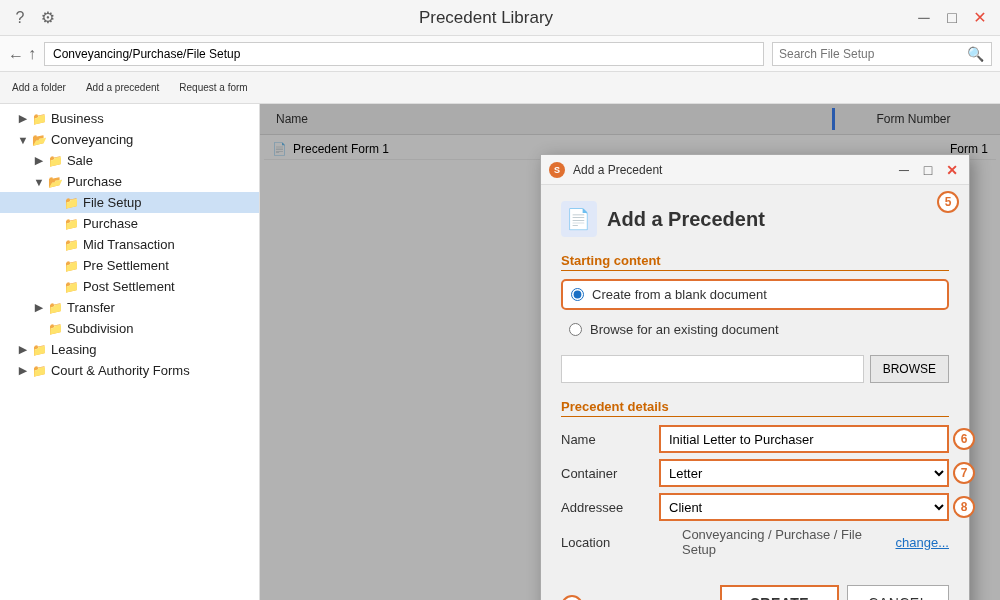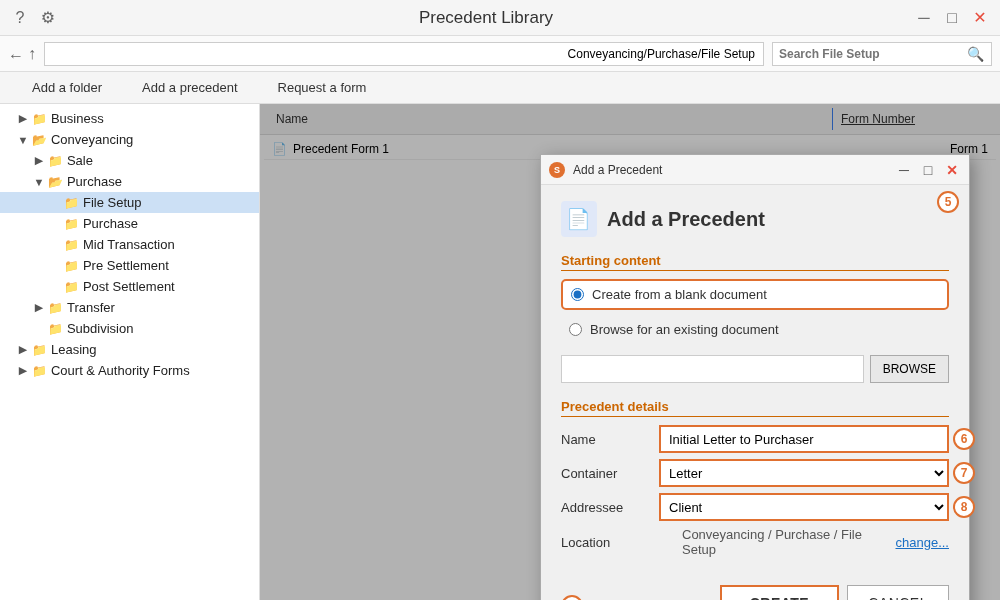--- a/index.html
+++ b/index.html
@@ -63,59 +63,56 @@
       font-size: 16px;
       cursor: pointer;
     }
     .address-input {
       flex: 1;
       height: 24px;
       border: 1px solid #ccc;
       padding: 0 8px;
       font-size: 12px;
       background: white;
-      text-align: right;
     }
     .search-box {
       display: flex;
       align-items: center;
       border: 1px solid #ccc;
       background: white;
       height: 24px;
       padding: 0 6px;
       width: 220px;
     }
     .search-box input {
       border: none;
       outline: none;
       font-size: 12px;
       width: 190px;
       background: transparent;
-      font-weight: bold;
     }
     .search-icon { color: #888; font-size: 14px; }
 
     
     .toolbar {
       background: #f5f5f5;
       border-bottom: 1px solid #ddd;
       height: 32px;
       display: flex;
       align-items: center;
       padding: 0 10px;
       gap: 16px;
     }
     .toolbar-btn {
-      font-size: 13px;
+      font-size: 10px;
       color: #333;
       cursor: pointer;
       background: none;
       border: none;
       padding: 4px 2px;
-      margin-left: 20px;
     }
 
     
     .main-area {
       display: flex;
       height: calc(600px - 36px - 36px - 32px);
     }
 
     
     .sidebar {
@@ -547,21 +544,21 @@
       <span class="tree-arrow">▶</span>
       <span class="tree-icon">📁</span>
       <span>Court &amp; Authority Forms</span>
     </div>
 
   </div>
 
   <div class="content-area">
     <div class="content-header">
       <div class="col-header" style="flex:1">Name</div>
-      <div class="col-header" style="width:160px;text-align:left;border-left:1px solid #3b82f6;text-decoration:underline;">Form Number</div>
+      <div class="col-header" style="width:160px;text-align:center;border-left:3px solid #3b82f6;">Form Number</div>
     </div>
     <div class="content-rows">
       <div class="row-item">
         <span class="row-icon">📄</span>
         <span style="flex:1">Precedent Form 1</span>
         <span style="width:160px;text-align:right">Form 1</span>
       </div>
     </div>
 
     <div class="overlay"></div>

